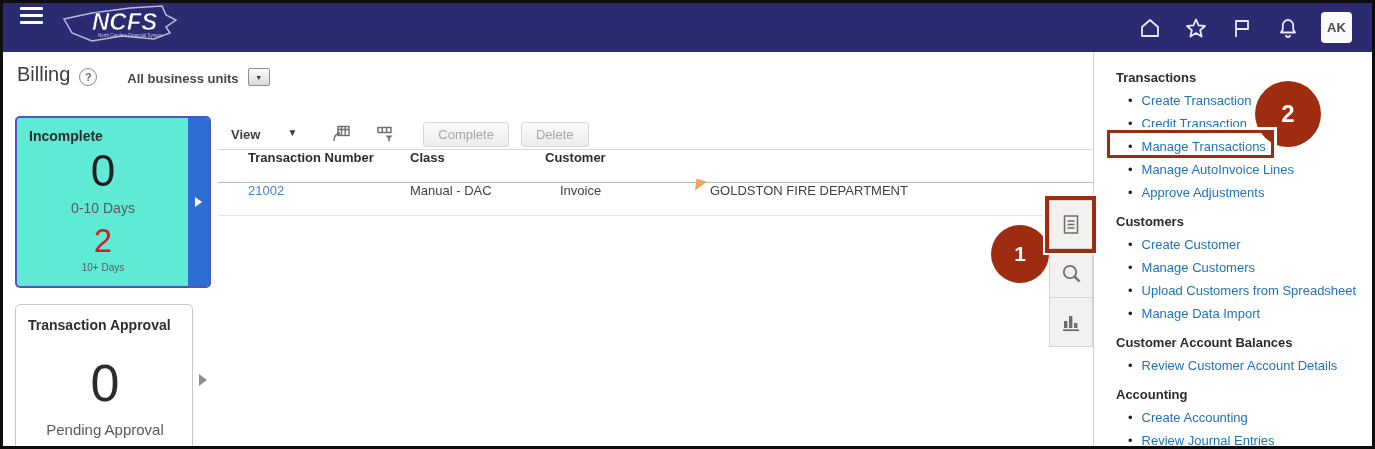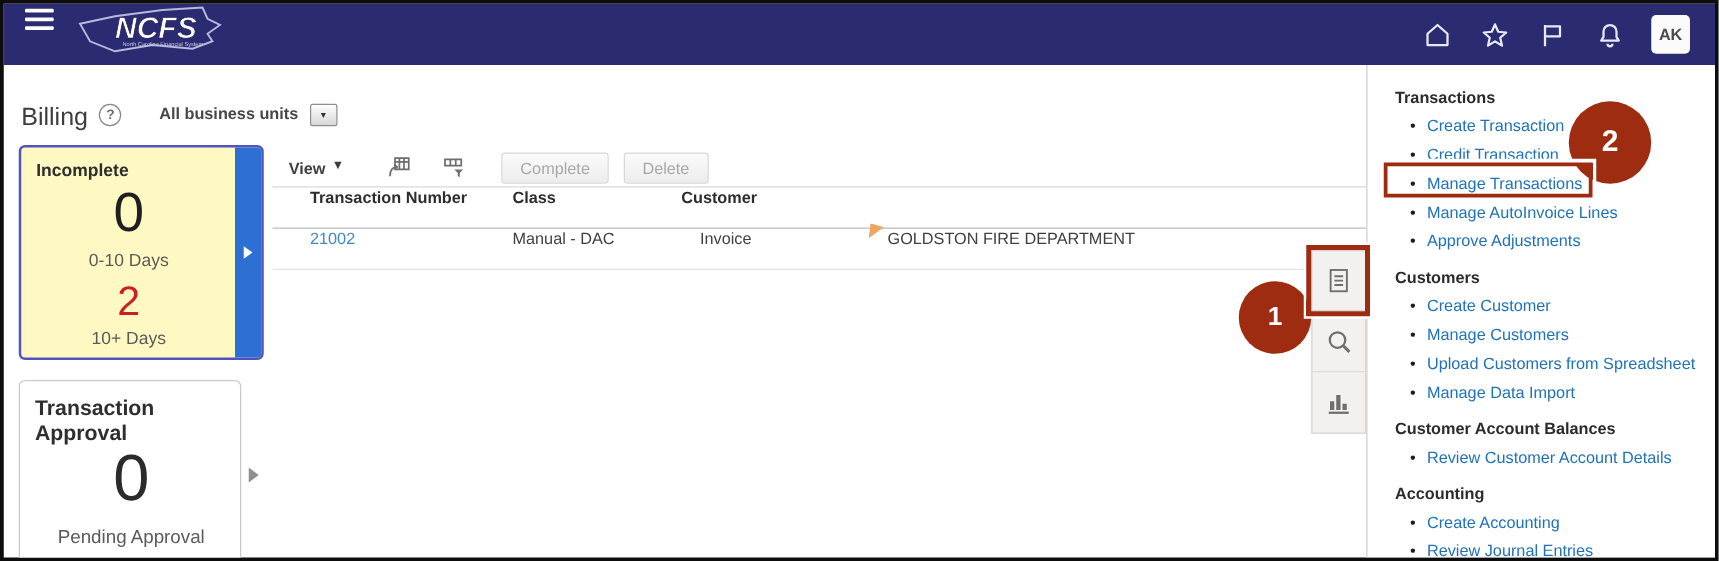--- a/index.html
+++ b/index.html
@@ -20,65 +20,65 @@
   .logo svg { position:absolute; top:0; left:0; }
   .nav-right { margin-left:auto; display:flex; align-items:center; gap:21px; margin-right:20px; }
   .nav-icon { width:25px; height:25px; display:flex; align-items:center; justify-content:center; cursor:pointer; }
   .avatar {
     width:31px; height:31px; border-radius:4px; background:#fbfbfb;
     color:#4a4a4a; font-size:13px; font-weight:bold;
     display:flex; align-items:center; justify-content:center; cursor:pointer;
   }
 
   
-  .page-header { position:absolute; top:60px; left:14px; display:flex; align-items:flex-start;margin-top:20px; }
+  .page-header { position:absolute; top:60px; left:14px; display:flex; align-items:flex-end; }
   .page-title { font-size:20px; color:#3d3d3d; }
   .help-badge {
     width:18px; height:18px; border:1.5px solid #8a8a8a; border-radius:50%;
     color:#6b6b6b; font-size:11px; font-weight:bold; display:flex; align-items:center;
     justify-content:center; margin-left:9px; cursor:pointer;
   }
   .bu-filter { margin-left:30px; font-size:13px; font-weight:bold; color:#474747; }
   .bu-dropdown {
     margin-left:9px; width:22px; height:18px; border:1px solid #8f8f8f; border-radius:2px;
     background:linear-gradient(#fefefe,#d8d8d8); font-size:7px; color:#333;
     display:inline-flex; align-items:center; justify-content:center; cursor:pointer;
   }
 
   
   .card-incomplete {
     position:absolute; left:12px; top:113px; width:196px; height:172px;
-    border:2px solid #5053c0; border-radius:5px; background:#fef9c3; cursor:pointer;
+    border:2px solid #5053c0; border-radius:5px; background:#5eead4; cursor:pointer;
   }
   .card-incomplete .strip {
     position:absolute; top:0; right:0; bottom:0; width:21px; background:#2e6fd4;
     border-radius:0 3px 3px 0; display:flex; align-items:center; justify-content:center;
   }
   .tri-right-white { width:0; height:0; border-left:7px solid #fff; border-top:5px solid transparent; border-bottom:5px solid transparent; }
   .card-incomplete .title { position:absolute; left:12px; top:10px; font-size:14px; font-weight:bold; color:#2e2e2e; }
   .card-incomplete .num-big { position:absolute; left:0; width:172px; text-align:center; }
   .n0 { top:28px; font-size:44px; color:#1f1f1f; }
   .lbl1 { top:82px; font-size:14px; color:#5a5a5a; }
   .n2 { top:104px; font-size:33px; color:#cd2026; }
-  .lbl2 { top:144px; font-size:14px; color:#5a5a5a; }
+  .lbl2 { top:144px; font-size:10px; color:#5a5a5a; }
 
   .card-approval {
     position:absolute; left:12px; top:301px; width:178px; height:170px;
     border:1px solid #c9c9c9; border-radius:5px; background:#fff; cursor:pointer;
   }
-  .card-approval .title { position:absolute; left:12px; top:12px; font-size:17px; font-weight:bold; color:#2e2e2e; }
+  .card-approval .title { position:absolute; left:12px; top:12px; font-size:14px; font-weight:bold; color:#2e2e2e; }
   .card-approval .num { position:absolute; left:0; width:178px; text-align:center; top:48px; font-size:52px; color:#2b2b2b; }
   .card-approval .lbl { position:absolute; left:0; width:178px; text-align:center; top:116px; font-size:15px; color:#5a5a5a; }
   .approval-arrow { position:absolute; left:196px; top:371px; width:0; height:0;
     border-left:8px solid #8f8f8f; border-top:6px solid transparent; border-bottom:6px solid transparent; cursor:pointer; }
 
   
   .table-wrap { position:absolute; left:215px; top:116px; width:875px; }
   .tbl-toolbar { height:31px; display:flex; align-items:center; border-bottom:1px solid #d9d9d9; }
-  .view-menu { margin-left:13px; font-size:13px; font-weight:bold; color:#3f3f3f; cursor:pointer; display:flex; align-items:flex-start; }
+  .view-menu { margin-left:13px; font-size:13px; font-weight:bold; color:#3f3f3f; cursor:pointer; display:flex; align-items:flex-start;gap:22px; }
   .view-menu .caret { font-size:10px; margin-left:5px; }
   .tb-icon { margin-left:34px; cursor:pointer; display:flex; align-items:center; }
   .tb-icon + .tb-icon { margin-left:24px; }
   .btn-disabled {
     margin-left:28px; font-size:13px; color:#a8a8a8; background:linear-gradient(#fbfbfb,#ececec);
     border:1px solid #d8d8d8; border-radius:3px; padding:4px 14px; cursor:default;
   }
   .btn-disabled + .btn-disabled { margin-left:12px; }
   .grid-row { display:flex; align-items:flex-start; }
   .hdr-row { height:33px; border-bottom:1px solid #bdbdbd; }

